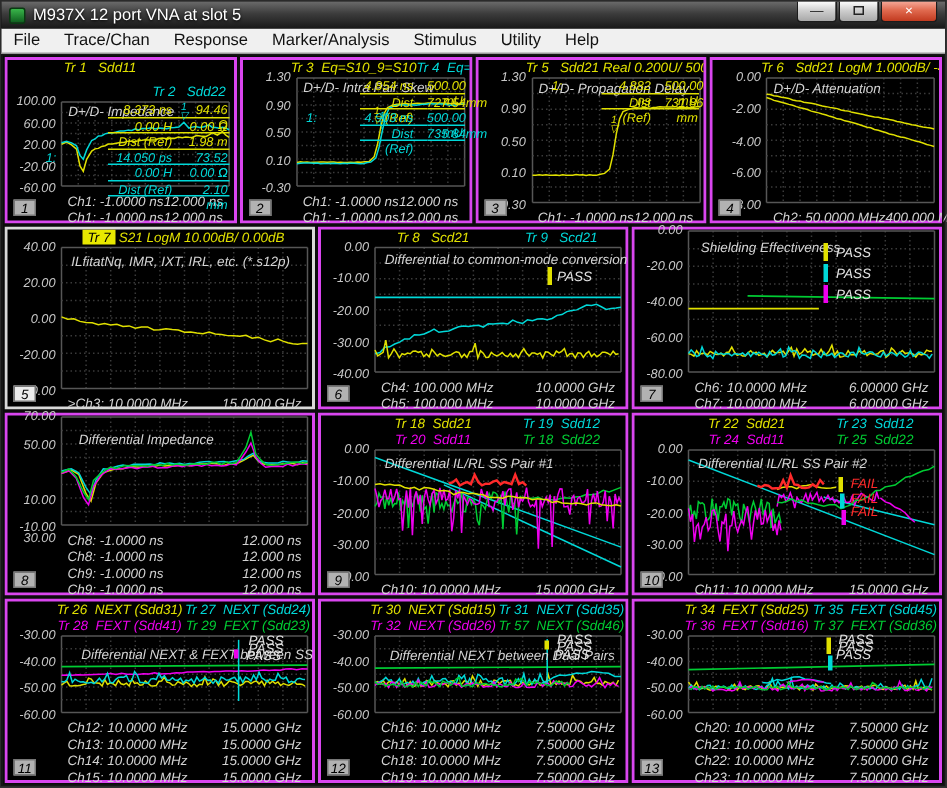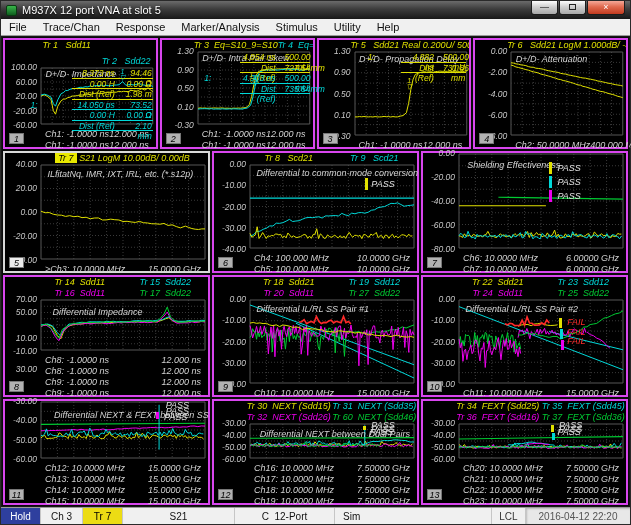--- a/index.html
+++ b/index.html
@@ -428,21 +428,20 @@
             <div class="ann" style="left: 60%; top: 30%; color: rgb(226, 226, 226);">PASS</div>
             <div class="vbar" style="left: 55%; top: 38%; height: 13%; background: rgb(238, 0, 238);"></div>
             <div class="ann" style="left: 60%; top: 45%; color: rgb(226, 226, 226);">PASS</div>
           </div>
         </div>
         <div class="stim"><span>Ch6: 10.0000 MHz</span><span>6.00000 GHz</span></div>
         <div class="stim"><span>Ch7: 10.0000 MHz</span><span>6.00000 GHz</span></div>
         <div class="num">7</div>
       </div>
       <div class="pnl" style="grid-column: span 4;">
-        <div class="hdr"><div style="color: rgb(224, 224, 0);">Tr 14  Sdd11</div><div style="color: rgb(0, 216, 216);">Tr 15  Sdd22</div><div style="color: rgb(238, 0, 238);">Tr 16  Sdd11</div><div style="color: rgb(0, 204, 51);">Tr 17  Sdd22</div></div>
         <div class="plot">
           <span class="ylab" style="top: 0%;">70.00</span>
           <span class="ylab" style="top: 25%;">50.00</span>
           <span class="ylab" style="top: 50%; margin-top: 44px;">30.00</span>
           <span class="ylab" style="top: 75%;">10.00</span>
           <span class="ylab" style="top: 100%;">-10.00</span>
           <div class="pdraw">
             <svg>
               <line x1="0%" y1="0%" x2="0%" y2="100%" stroke="#565656"></line>
               <line x1="10%" y1="0%" x2="10%" y2="100%" stroke="#3a3a3a" stroke-dasharray="1,2"></line>
@@ -474,21 +473,21 @@
             <div class="ovl" style="left: 7%; top: 14%;">Differential Impedance</div>
           </div>
         </div>
         <div class="stim"><span>Ch8: -1.0000 ns</span><span>12.000 ns</span></div>
         <div class="stim"><span>Ch8: -1.0000 ns</span><span>12.000 ns</span></div>
         <div class="stim"><span>Ch9: -1.0000 ns</span><span>12.000 ns</span></div>
         <div class="stim"><span>Ch9: -1.0000 ns</span><span>12.000 ns</span></div>
         <div class="num">8</div>
       </div>
       <div class="pnl" style="grid-column: span 4;">
-        <div class="hdr"><div style="color: rgb(224, 224, 0);">Tr 18  Sdd21</div><div style="color: rgb(0, 216, 216);">Tr 19  Sdd12</div><div style="color: rgb(238, 0, 238);">Tr 20  Sdd11</div><div style="color: rgb(0, 204, 51);">Tr 27  Sdd22</div></div>
+        <div class="hdr"><div style="color: rgb(224, 224, 0);">Tr 18  Sdd21</div><div style="color: rgb(0, 216, 216);">Tr 19  Sdd12</div><div style="color: rgb(238, 0, 238);">Tr 20  Sdd11</div><div style="color: rgb(0, 204, 51);">Tr 18  Sdd22</div></div>
         <div class="plot">
           <span class="ylab" style="top: 0%;">0.00</span>
           <span class="ylab" style="top: 25%;">-10.00</span>
           <span class="ylab" style="top: 50%;">-20.00</span>
           <span class="ylab" style="top: 75%;">-30.00</span>
           <span class="ylab" style="top: 100%;">-40.00</span>
           <div class="pdraw">
             <svg>
               <line x1="0%" y1="0%" x2="0%" y2="100%" stroke="#565656"></line>
               <line x1="10%" y1="0%" x2="10%" y2="100%" stroke="#3a3a3a" stroke-dasharray="1,2"></line>
@@ -574,20 +573,21 @@
             <div class="vbar" style="left: 62.4%; top: 48%; height: 12%; background: rgb(238, 0, 238);"></div>
             <div class="ann" style="left: 66%; top: 27%; color: rgb(255, 42, 42);">FAIL</div>
             <div class="ann" style="left: 66%; top: 38%; color: rgb(255, 42, 42);">FAIL</div>
             <div class="ann" style="left: 66%; top: 49%; color: rgb(255, 42, 42);">FAIL</div>
           </div>
         </div>
         <div class="stim"><span>Ch11: 10.0000 MHz</span><span>15.0000 GHz</span></div>
         <div class="num">10</div>
       </div>
       <div class="pnl" style="grid-column: span 4;">
+        <div class="hdr"><div style="color: rgb(224, 224, 0);">Tr 26  NEXT (Sdd31)</div><div style="color: rgb(0, 216, 216);">Tr 27  NEXT (Sdd24)</div><div style="color: rgb(238, 0, 238);">Tr 28  FEXT (Sdd41)</div><div style="color: rgb(0, 204, 51);">Tr 29  FEXT (Sdd23)</div></div>
         <div class="plot">
           <span class="ylab" style="top: 0%;">-30.00</span>
           <span class="ylab" style="top: 33.3333%;">-40.00</span>
           <span class="ylab" style="top: 66.6667%;">-50.00</span>
           <span class="ylab" style="top: 100%;">-60.00</span>
           <div class="pdraw">
             <svg>
               <line x1="0%" y1="0%" x2="0%" y2="100%" stroke="#565656"></line>
               <line x1="10%" y1="0%" x2="10%" y2="100%" stroke="#3a3a3a" stroke-dasharray="1,2"></line>
               <line x1="20%" y1="0%" x2="20%" y2="100%" stroke="#3a3a3a" stroke-dasharray="1,2"></line>
@@ -621,21 +621,21 @@
             <div class="ann" style="left: 75%; top: 26%; color: rgb(226, 226, 226);">PASS</div>
           </div>
         </div>
         <div class="stim"><span>Ch12: 10.0000 MHz</span><span>15.0000 GHz</span></div>
         <div class="stim"><span>Ch13: 10.0000 MHz</span><span>15.0000 GHz</span></div>
         <div class="stim"><span>Ch14: 10.0000 MHz</span><span>15.0000 GHz</span></div>
         <div class="stim"><span>Ch15: 10.0000 MHz</span><span>15.0000 GHz</span></div>
         <div class="num">11</div>
       </div>
       <div class="pnl" style="grid-column: span 4;">
-        <div class="hdr"><div style="color: rgb(224, 224, 0);">Tr 30  NEXT (Sdd15)</div><div style="color: rgb(0, 216, 216);">Tr 31  NEXT (Sdd35)</div><div style="color: rgb(238, 0, 238);">Tr 32  NEXT (Sdd26)</div><div style="color: rgb(0, 204, 51);">Tr 60  NEXT (Sdd46)</div></div>
+        <div class="hdr"><div style="color: rgb(224, 224, 0);">Tr 30  NEXT (Sdd15)</div><div style="color: rgb(0, 216, 216);">Tr 31  NEXT (Sdd35)</div><div style="color: rgb(238, 0, 238);">Tr 32  NEXT (Sdd26)</div><div style="color: rgb(0, 204, 51);">Tr 57  NEXT (Sdd46)</div></div>
         <div class="plot">
           <span class="ylab" style="top: 0%;">-30.00</span>
           <span class="ylab" style="top: 33.3333%;">-40.00</span>
           <span class="ylab" style="top: 66.6667%;">-50.00</span>
           <span class="ylab" style="top: 100%;">-60.00</span>
           <div class="pdraw">
             <svg>
               <line x1="0%" y1="0%" x2="0%" y2="100%" stroke="#565656"></line>
               <line x1="10%" y1="0%" x2="10%" y2="100%" stroke="#3a3a3a" stroke-dasharray="1,2"></line>
               <line x1="20%" y1="0%" x2="20%" y2="100%" stroke="#3a3a3a" stroke-dasharray="1,2"></line>
@@ -721,23 +721,13 @@
             <div class="ann" style="left: 60%; top: 24%; color: rgb(226, 226, 226);">PASS</div>
           </div>
         </div>
         <div class="stim"><span>Ch20: 10.0000 MHz</span><span>7.50000 GHz</span></div>
         <div class="stim"><span>Ch21: 10.0000 MHz</span><span>7.50000 GHz</span></div>
         <div class="stim"><span>Ch22: 10.0000 MHz</span><span>7.50000 GHz</span></div>
         <div class="stim"><span>Ch23: 10.0000 MHz</span><span>7.50000 GHz</span></div>
         <div class="num">13</div>
       </div>
     </div>
-  <div class="statusbar">
-    <span class="sb hold">Hold</span>
-    <span class="sb ch">Ch 3</span>
-    <span class="sb tr">Tr 7</span>
-    <span class="sb meas">S21</span>
-    <span class="sb cal">C  12-Port</span>
-    <span class="sb sim">Sim</span>
-    <span class="sb lcl">LCL</span>
-    <span class="sb time">2016-04-12 22:20</span>
-  </div>
 </div>
 
 </body></html>

